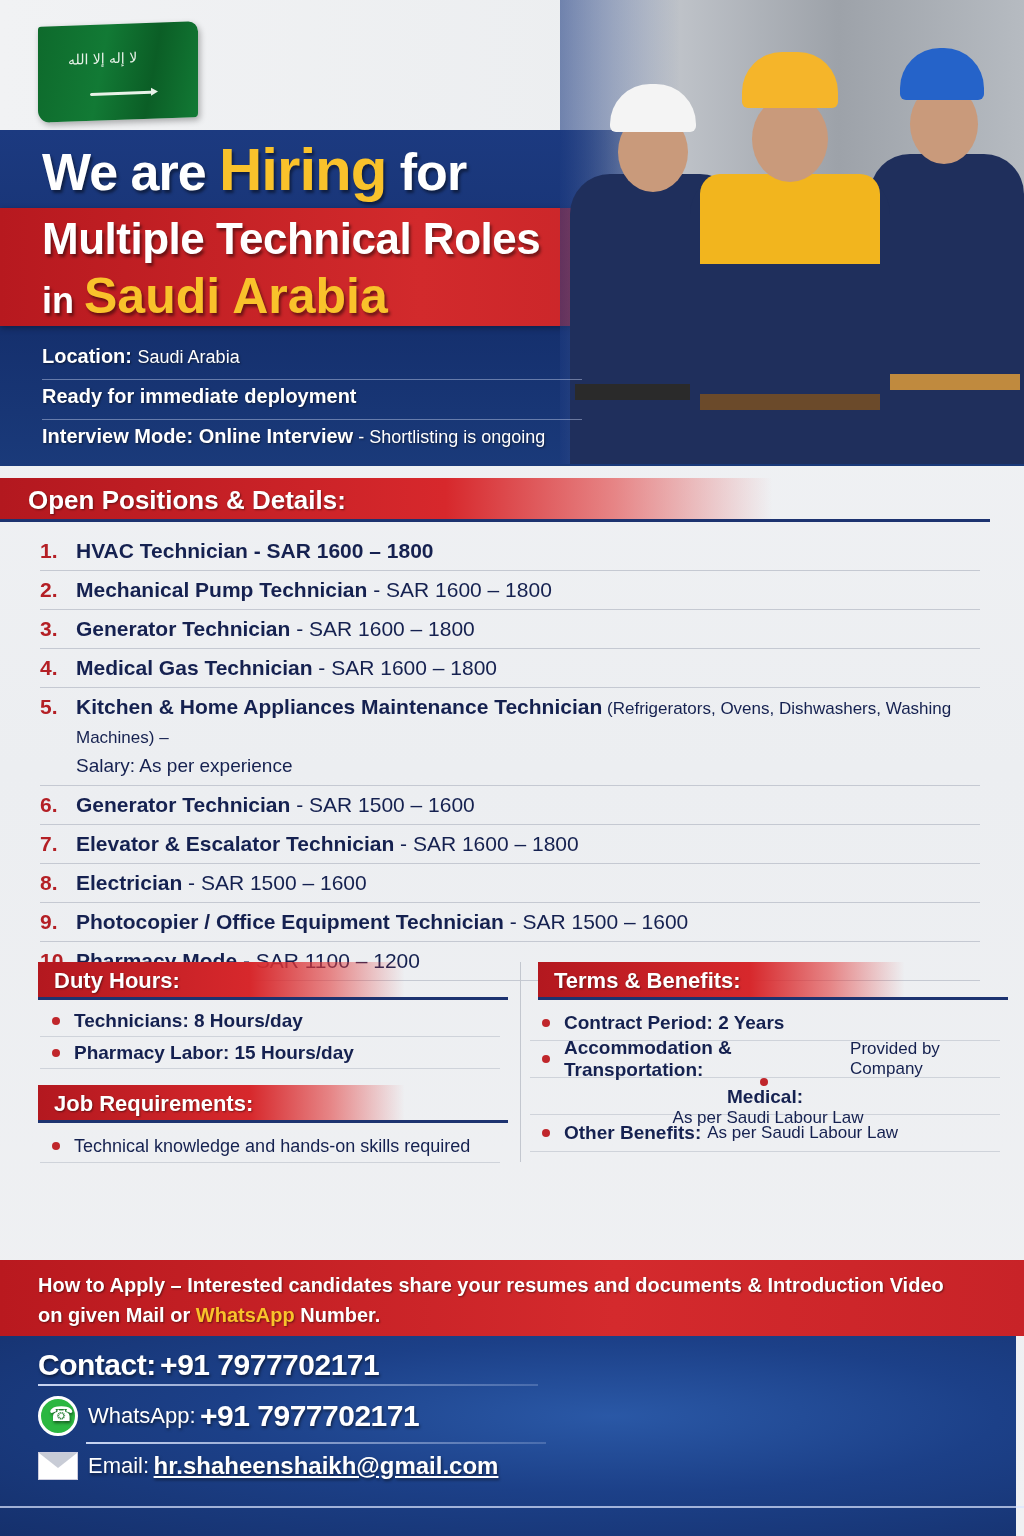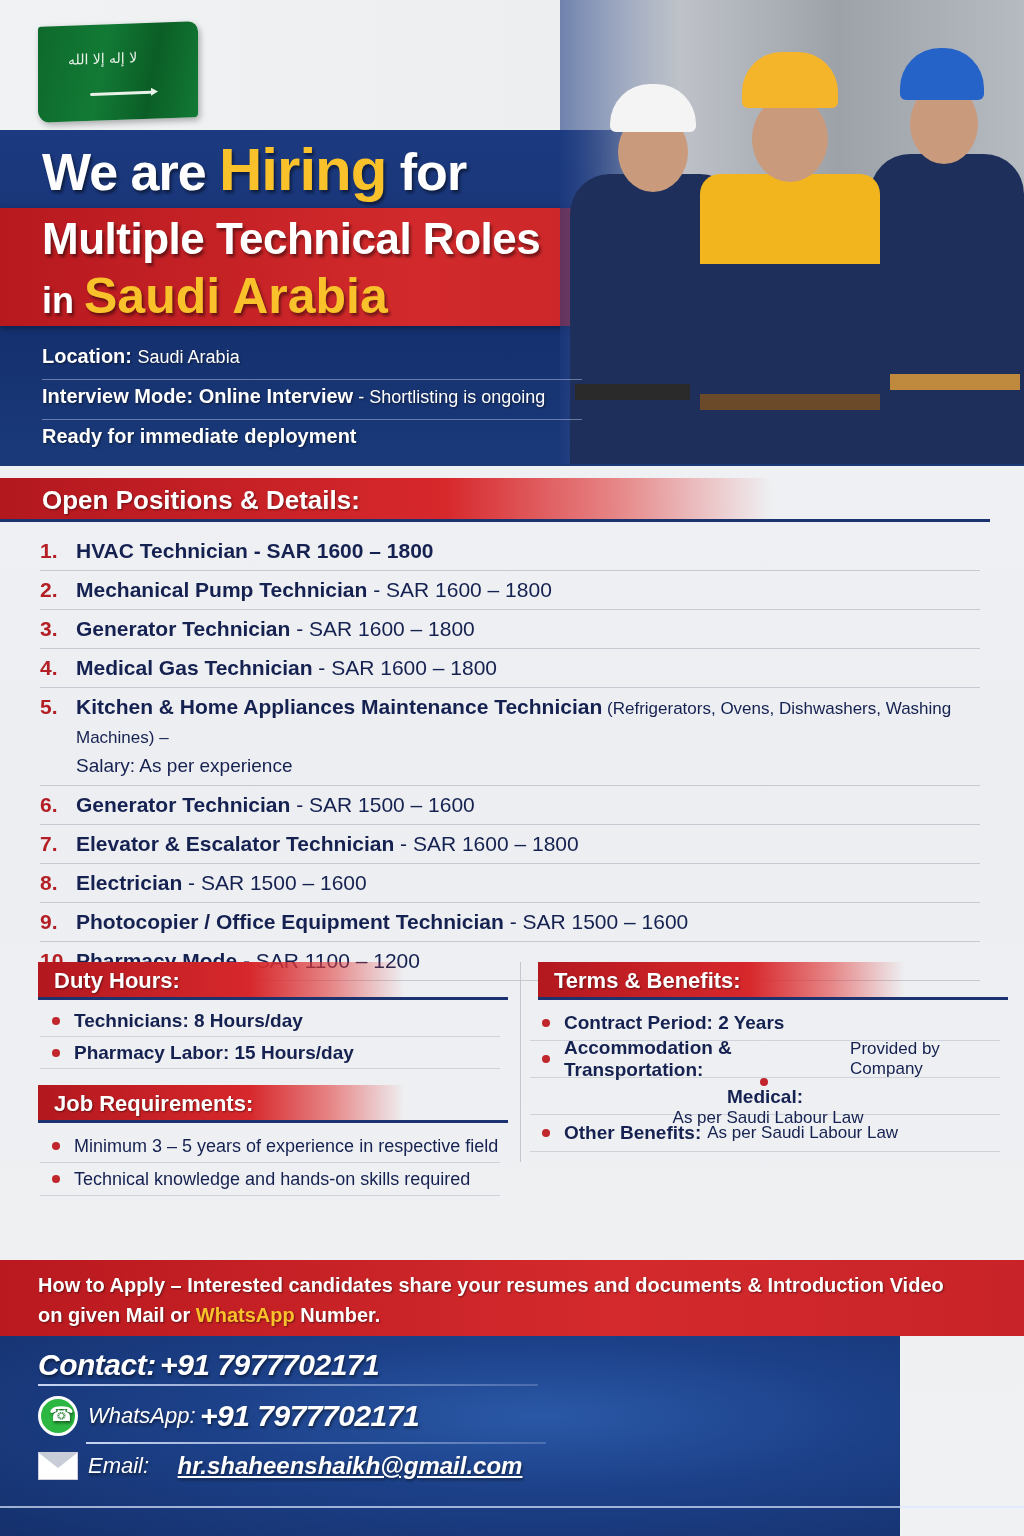--- a/index.html
+++ b/index.html
@@ -50,21 +50,21 @@
   .worker { position: absolute; bottom: 0; }
   .w-body { position: absolute; border-radius: 40px 40px 0 0; background: #1f2f5c; }
   .w-head { position: absolute; border-radius: 50%; background: #c99a7b; }
   .w-helmet { position: absolute; border-radius: 40px 40px 6px 6px; }
   .w-vest { position: absolute; background: #f2b51e; border-radius: 20px 20px 0 0; }
   .w-belt { position: absolute; height: 16px; background: #6b4a2a; }
 
   
   .sec-head {
     position: absolute; height: 44px; color: #fff; font-weight: bold; font-size: 26px;
-    line-height: 44px; padding-left: 42px;
+    line-height: 44px; padding-left: 28px;
     background: linear-gradient(90deg,#b3181f 0%, #d7282c 45%, rgba(225,60,60,0.6) 62%, rgba(240,240,242,0) 78%);
     text-shadow: 1px 1px 2px rgba(0,0,0,0.45);
     border-bottom: 3px solid #1d3370;
   }
   .sec-head.small { font-size: 22px; height: 38px; line-height: 38px; padding-left: 16px; }
 
   
   .positions { position: absolute; left: 40px; top: 532px; width: 940px; }
   .pos-row { display: flex; align-items: flex-start; border-bottom: 1px solid #c5c9d2; padding: 5px 0 6px 0; min-height: 39px; }
   .pos-num { width: 36px; color: #b41f25; font-weight: bold; font-size: 21px; line-height: 27px; flex: 0 0 36px; }
@@ -81,22 +81,22 @@
   .b-dot { width: 8px; height: 8px; border-radius: 50%; background: #c0262b; margin: 0 14px 0 12px; flex: 0 0 8px; }
   .b-row b { font-weight: bold; }
   .b-row .norm { font-weight: normal; font-size: 17px; margin-left: 6px; }
 
   
   .apply { position: absolute; left: 0; top: 1260px; width: 1024px; height: 76px;
     background: linear-gradient(90deg,#b9191f 0%, #d42a2d 60%, #c82328 100%);
     color: #fff; font-weight: bold; font-size: 20px; padding: 10px 38px; line-height: 30px;
     text-shadow: 1px 1px 2px rgba(0,0,0,0.45); }
   .apply .wa { color: #f9c22b; }
-  .contact { position: absolute; left: 0; top: 1336px; width: 900px; height: 200px;
-    background: radial-gradient(ellipse at 60% 40%, #2a58a6 0%, #1c4088 45%, #15306c 100%); color: #fff; font-style: italic; }
+  .contact { position: absolute; left: 0; top: 1336px; width: 1016px; height: 200px;
+    background: radial-gradient(ellipse at 60% 40%, #2a58a6 0%, #1c4088 45%, #15306c 100%); color: #fff; }
   .c-row { position: absolute; left: 38px; display: flex; align-items: center; text-shadow: 1px 2px 3px rgba(0,0,0,0.5); }
   .c-line { position: absolute; height: 2px; background: linear-gradient(90deg, rgba(220,230,255,0.9), rgba(220,230,255,0.2)); }
   .c-label { font-size: 22px; }
   .c-strong { font-size: 30px; font-weight: bold; letter-spacing: -0.5px; }
   .c-email { font-size: 24px; font-weight: bold; text-decoration: underline; }
   .wa-icon { width: 40px; height: 40px; border-radius: 50%; background: #2bb741; border: 3px solid #fff; margin-right: 10px; position: relative; }
   .wa-icon::after { content:"\260E"; position:absolute; left:8px; top:3px; color:#fff; font-size:20px; }
   .mail-icon { width: 40px; height: 28px; background: #fff; margin-right: 10px; position: relative; border: 1px solid #ccd; }
   .mail-icon::before { content:""; position:absolute; left:0; top:0; border-left:19px solid transparent; border-right:19px solid transparent; border-top:15px solid #c8ccd6; }
   .bottom-line { position:absolute; left:0; top:1506px; width:1024px; height:2px; background: rgba(220,230,255,0.7); }
@@ -150,24 +150,24 @@
         <span>in </span><span class="hl big">Saudi Arabia</span>
       </div>
     </div>
 
     <div class="info">
       <div class="info-row">
         <b>Location:</b>
         <span class="light">Saudi Arabia</span>
       </div>
       <div class="info-row">
+        <b>Ready for immediate deployment</b>
+      </div>
+      <div class="info-row">
         <b>Interview Mode: Online Interview</b><span class="light"> - Shortlisting is ongoing</span>
-      </div>
-      <div class="info-row">
-        <b>Ready for immediate deployment</b>
       </div>
     </div>
   </div>
 
   <div class="sec-head" style="left:0;top:478px;width:990px;">Open Positions &amp; Details:</div>
 
   <div class="positions">
     <div class="pos-row">
       <span class="pos-num">1.</span>
       <span class="pos-text"><span class="pos-title">HVAC Technician</span><b class="pos-sal" style="font-weight:bold"> - SAR 1600 – 1800</b></span>
@@ -217,24 +217,20 @@
       <b>Technicians:</b>&nbsp;<b>8 Hours/day</b>
     </div>
     <div class="b-row" style="height:32px;">
       <span class="b-dot"></span>
       <b>Pharmacy Labor:</b>&nbsp;<b>15 Hours/day</b>
     </div>
   </div>
 
   <div class="sec-head small" style="left:38px;top:1085px;width:470px;">Job Requirements:</div>
   <div class="bullet-list" style="left:40px;top:1130px;width:460px;">
-    <div class="b-row" style="height:33px;font-size:18px;">
-      <span class="b-dot"></span>
-      <span>Minimum 3 – 5 years of experience in respective field</span>
-    </div>
     <div class="b-row" style="height:33px;font-size:18px;">
       <span class="b-dot"></span>
       <span>Technical knowledge and hands-on skills required</span>
     </div>
   </div>
 
   <div class="col-divider"></div>
 
   <div class="sec-head small" style="left:538px;top:962px;width:470px;">Terms &amp; Benefits:</div>
   <div class="bullet-list" style="left:530px;top:1005px;width:470px;">
@@ -274,18 +270,18 @@
     <div class="c-row" style="top:60px;">
       <span class="wa-icon"></span>
       <span class="c-label">WhatsApp:</span>&nbsp;
       <a class="c-strong" style="color:#fff;text-decoration:none;">+91 7977702171</a>
     </div>
     <div class="c-line" style="left:86px;top:106px;width:460px;"></div>
 
     <div class="c-row" style="top:116px;">
       <span class="mail-icon"></span>
       <span class="c-label">Email:</span>&nbsp;
-      <a class="c-email" style="color:#fff;margin-left:24px;">hr.shaheenshaikh@gmail.com</a>
+      <a class="c-email" style="color:#fff;">hr.shaheenshaikh@gmail.com</a>
     </div>
   </div>
   <div class="bottom-line"></div>
 
 </div>
 
 </body></html>

